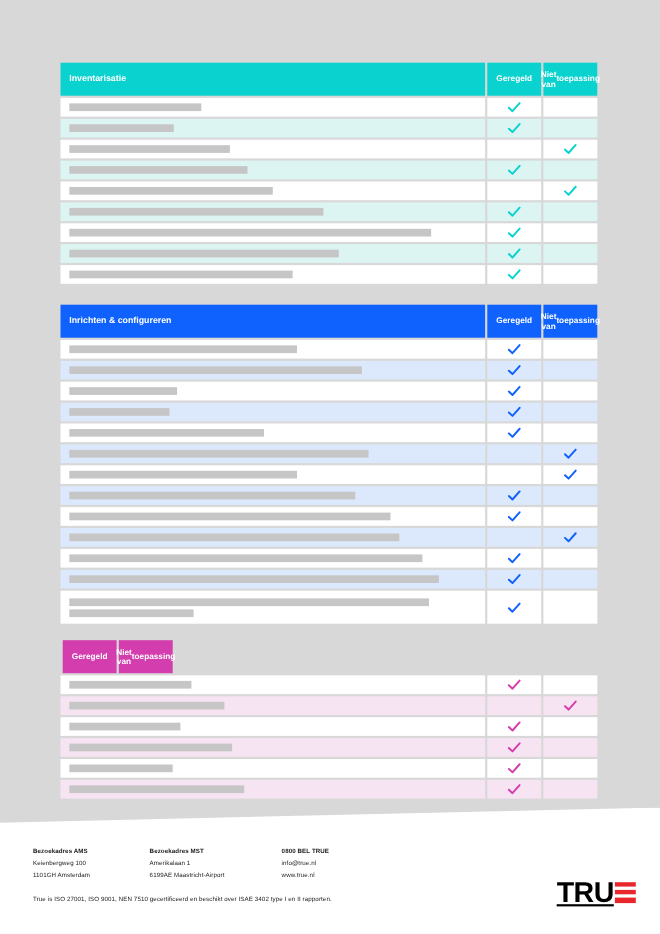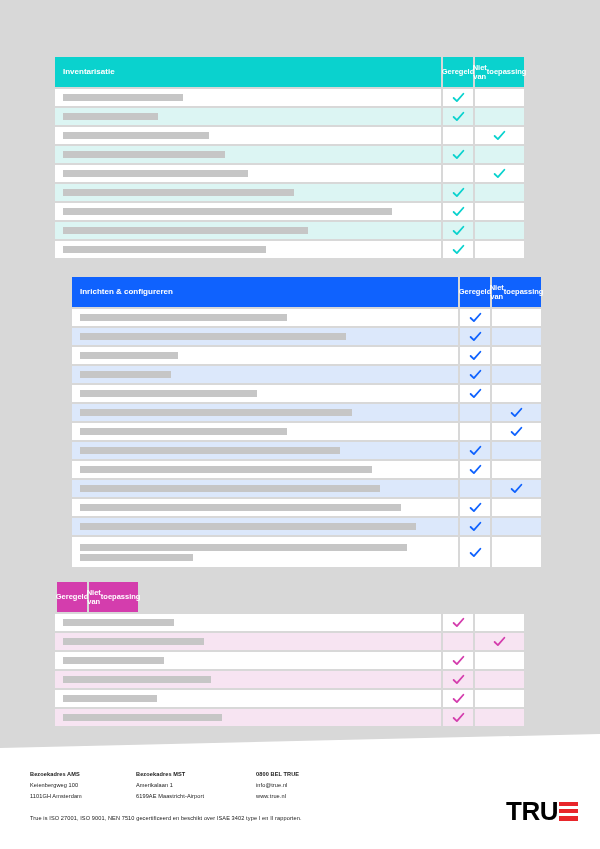--- a/index.html
+++ b/index.html
@@ -37,21 +37,21 @@
   }
 
   .cell-label {
     width: 386px;
     display: flex;
     align-items: center;
     padding: 0 0 0 8px;
   }
 
   .cell-check {
-    width: 30px;
+    width: 49px;
     margin-left: 2px;
     display: flex;
     align-items: center;
     justify-content: center;
   }
 
   .cell-na {
     width: 49px;
     margin-left: 2px;
     display: flex;
@@ -185,20 +185,21 @@
   }
 
   
   .logo {
     position: absolute;
     right: 22px;
     top: 66px;
     display: flex;
     align-items: center;
     height: 22px;
+    text-decoration: underline;
   }
 
   .logo-text {
     font-family: "Liberation Sans", sans-serif;
     font-weight: bold;
     font-size: 26px;
     letter-spacing: -0.5px;
     color: #000000;
     line-height: 1;
   }
@@ -327,21 +328,21 @@
             <span class="redact" style="width:203px"></span>
           </div>
           <div class="cell-check">
             <svg class="check" viewBox="0 0 16 16">
               <path d="M2 8.6 L6 12.4 L14 3.4" fill="none" stroke="#0ad2ce" stroke-width="2.2" stroke-linecap="round" stroke-linejoin="round"></path>
             </svg>
           </div>
           <div class="cell-na"></div>
         </div>
       </div>
-      <div class="table-block theme-blue" style="top: 277px; margin-left: 17px;">
+      <div class="table-block theme-blue" style="top: 277px;">
         <div class="tbl-row tbl-head">
           <div class="cell-label">Inrichten &amp; configureren</div>
           <div class="cell-check">Geregeld</div>
           <div class="cell-na">
             <span>Niet van</span>
             <span>toepassing</span>
           </div>
         </div>
         <div class="tbl-row body odd">
           <div class="cell-label">

